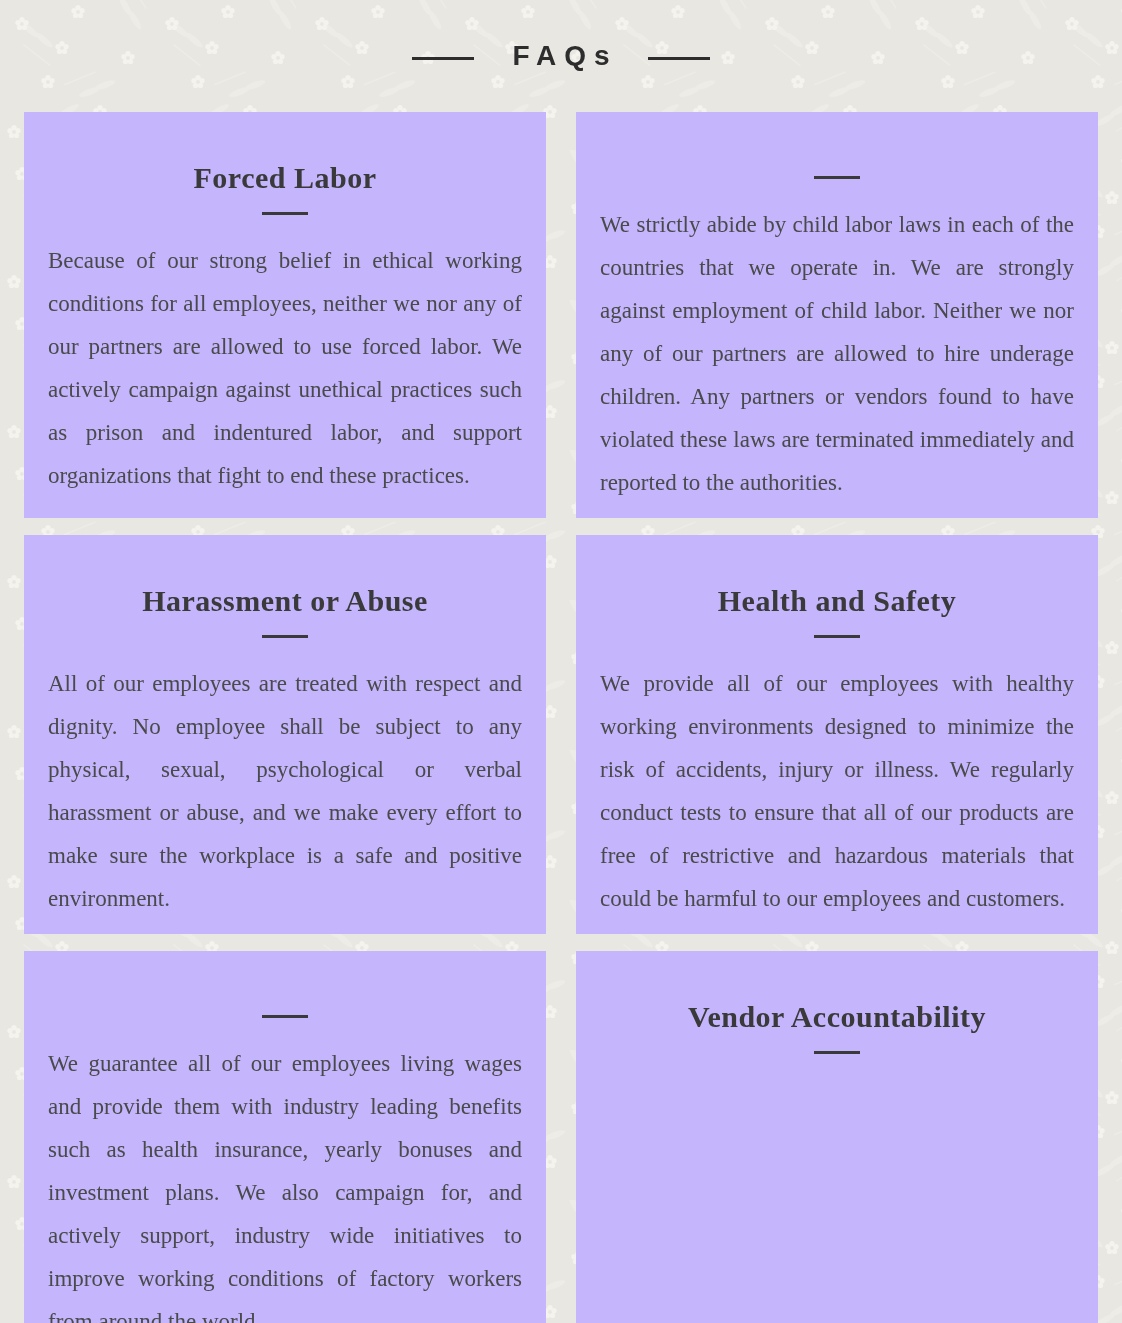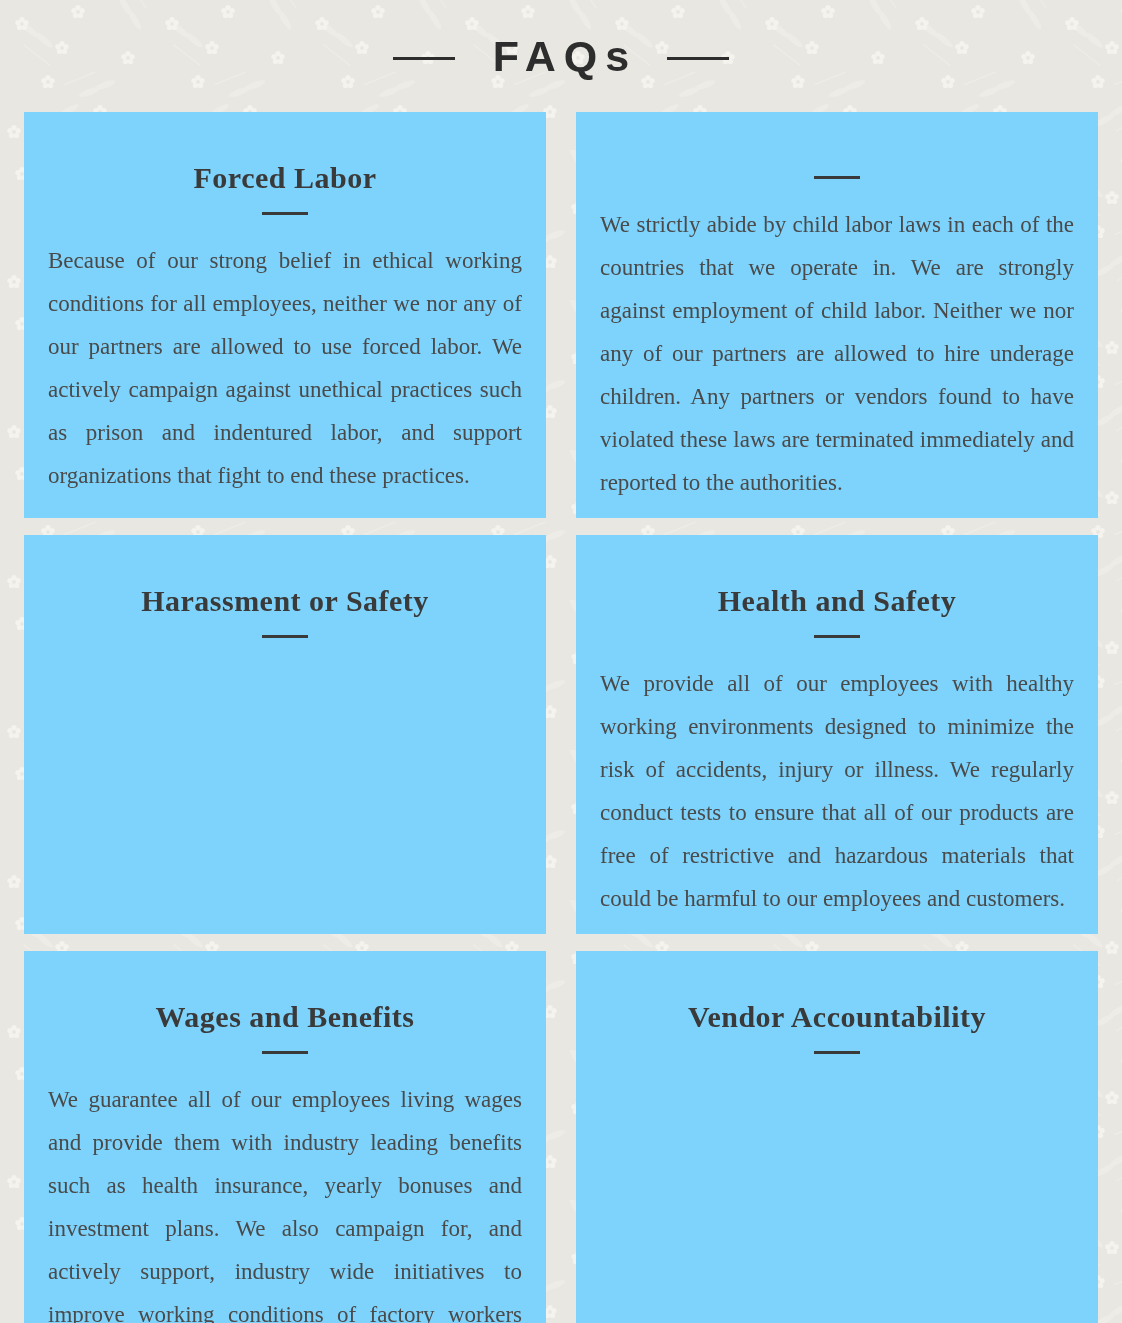--- a/index.html
+++ b/index.html
@@ -34,35 +34,35 @@
   }
   .faq-header .dash {
     width: 62px;
     height: 3px;
     background: #2d2d2d;
     margin-top: 4px;
   }
   .faq-header .faq-title {
     font-family: "Liberation Sans", "DejaVu Sans", sans-serif;
     font-weight: bold;
-    font-size: 43px;
+    font-size: 28px;
     letter-spacing: 8px;
     color: #2d2d2d;
     margin-right: -8px; 
   }
   .faq-grid {
     margin: 0 24px;
     display: grid;
     grid-template-columns: 1fr 1fr;
     column-gap: 30px;
     row-gap: 17px;
     grid-auto-rows: minmax(378px, auto);
   }
   .faq-card {
-    background: #7dd3fc;
+    background: #c4b5fd;
     padding: 48px 24px 14px 24px;
     box-sizing: border-box;
   }
   .card-title {
     margin: 0;
     text-align: center;
     font-size: 30px;
     line-height: 36px;
     font-weight: bold;
     color: #3a3a3a;
@@ -141,32 +141,32 @@
       <div class="title-divider"></div>
       <p class="card-body">Because of our strong belief in ethical working conditions for all employees, neither we nor any of our partners are allowed to use forced labor. We actively campaign against unethical practices such as prison and indentured labor, and support organizations that fight to end these practices.</p>
     </div>
 
     <div class="faq-card">
       <div class="title-divider"></div>
       <p class="card-body">We strictly abide by child labor laws in each of the countries that we operate in. We are strongly against employment of child labor. Neither we nor any of our partners are allowed to hire underage children. Any partners or vendors found to have violated these laws are terminated immediately and reported to the authorities.</p>
     </div>
 
     <div class="faq-card">
-      <h2 class="card-title">Harassment or Safety</h2>
+      <h2 class="card-title">Harassment or Abuse</h2>
       <div class="title-divider"></div>
+      <p class="card-body">All of our employees are treated with respect and dignity. No employee shall be subject to any physical, sexual, psychological or verbal harassment or abuse, and we make every effort to make sure the workplace is a safe and positive environment.</p>
     </div>
 
     <div class="faq-card">
       <h2 class="card-title">Health and Safety</h2>
       <div class="title-divider"></div>
       <p class="card-body">We provide all of our employees with healthy working environments designed to minimize the risk of accidents, injury or illness. We regularly conduct tests to ensure that all of our products are free of restrictive and hazardous materials that could be harmful to our employees and customers.</p>
     </div>
 
     <div class="faq-card">
-      <h2 class="card-title">Wages and Benefits</h2>
       <div class="title-divider"></div>
       <p class="card-body">We guarantee all of our employees living wages and provide them with industry leading benefits such as health insurance, yearly bonuses and investment plans. We also campaign for, and actively support, industry wide initiatives to improve working conditions of factory workers from around the world.</p>
     </div>
 
     <div class="faq-card">
       <h2 class="card-title">Vendor Accountability</h2>
       <div class="title-divider"></div>
     </div>
 
   </div>

